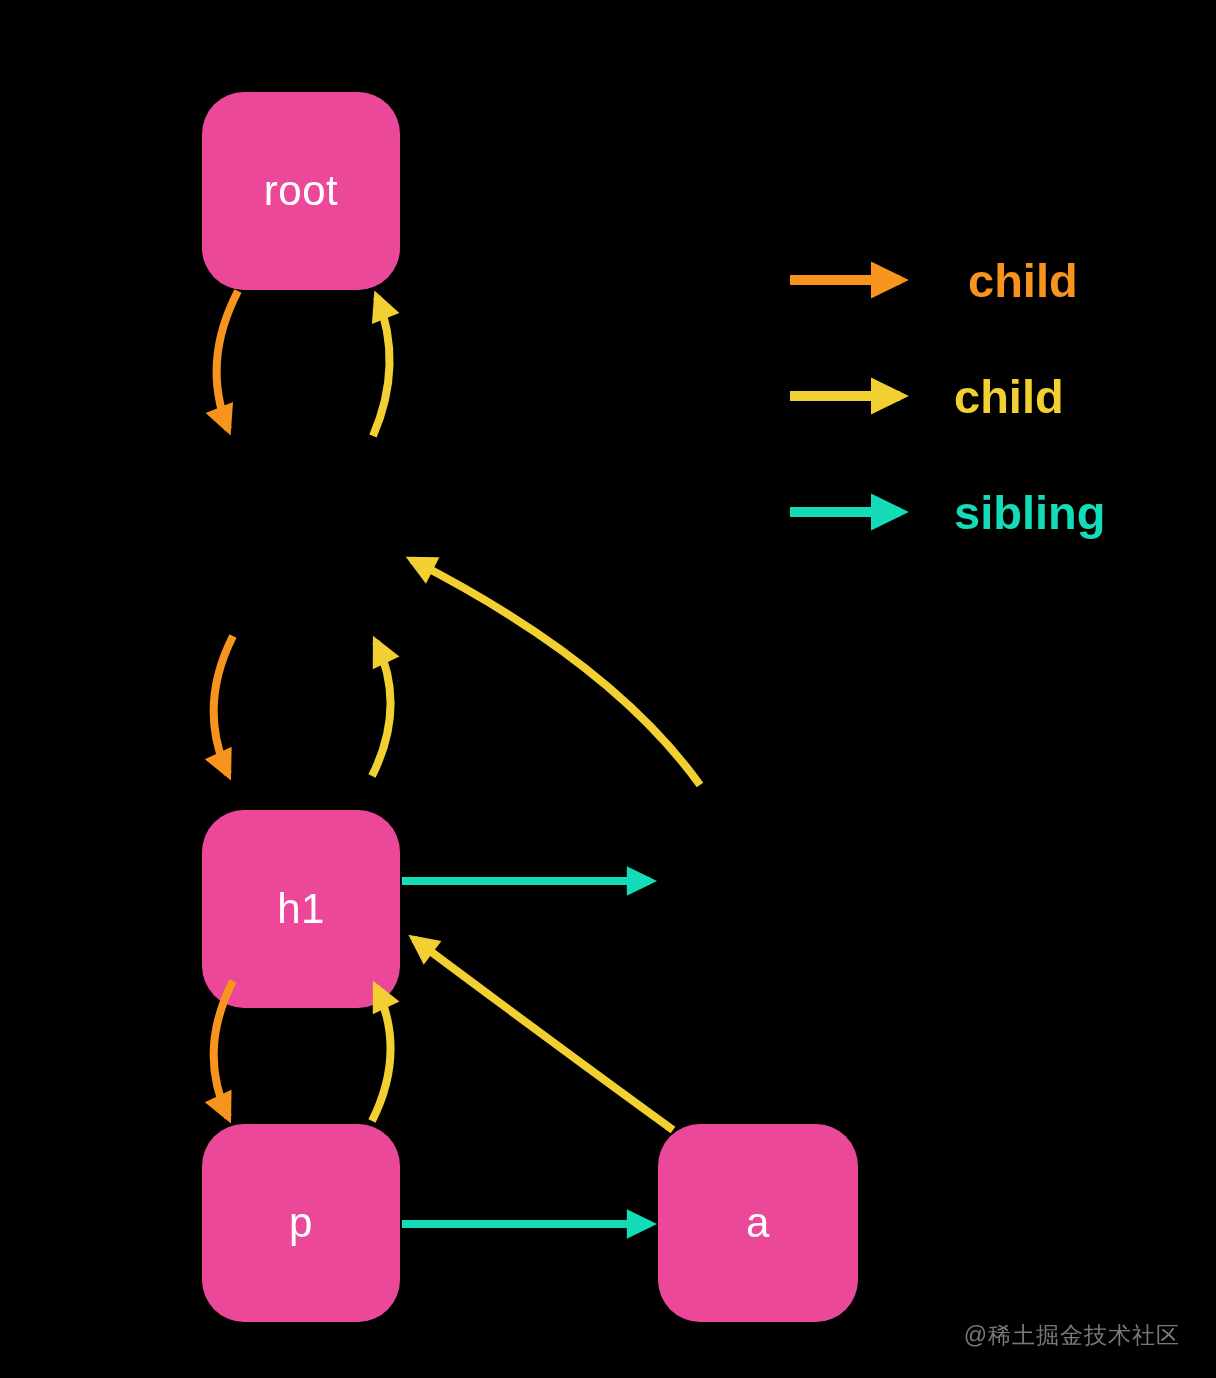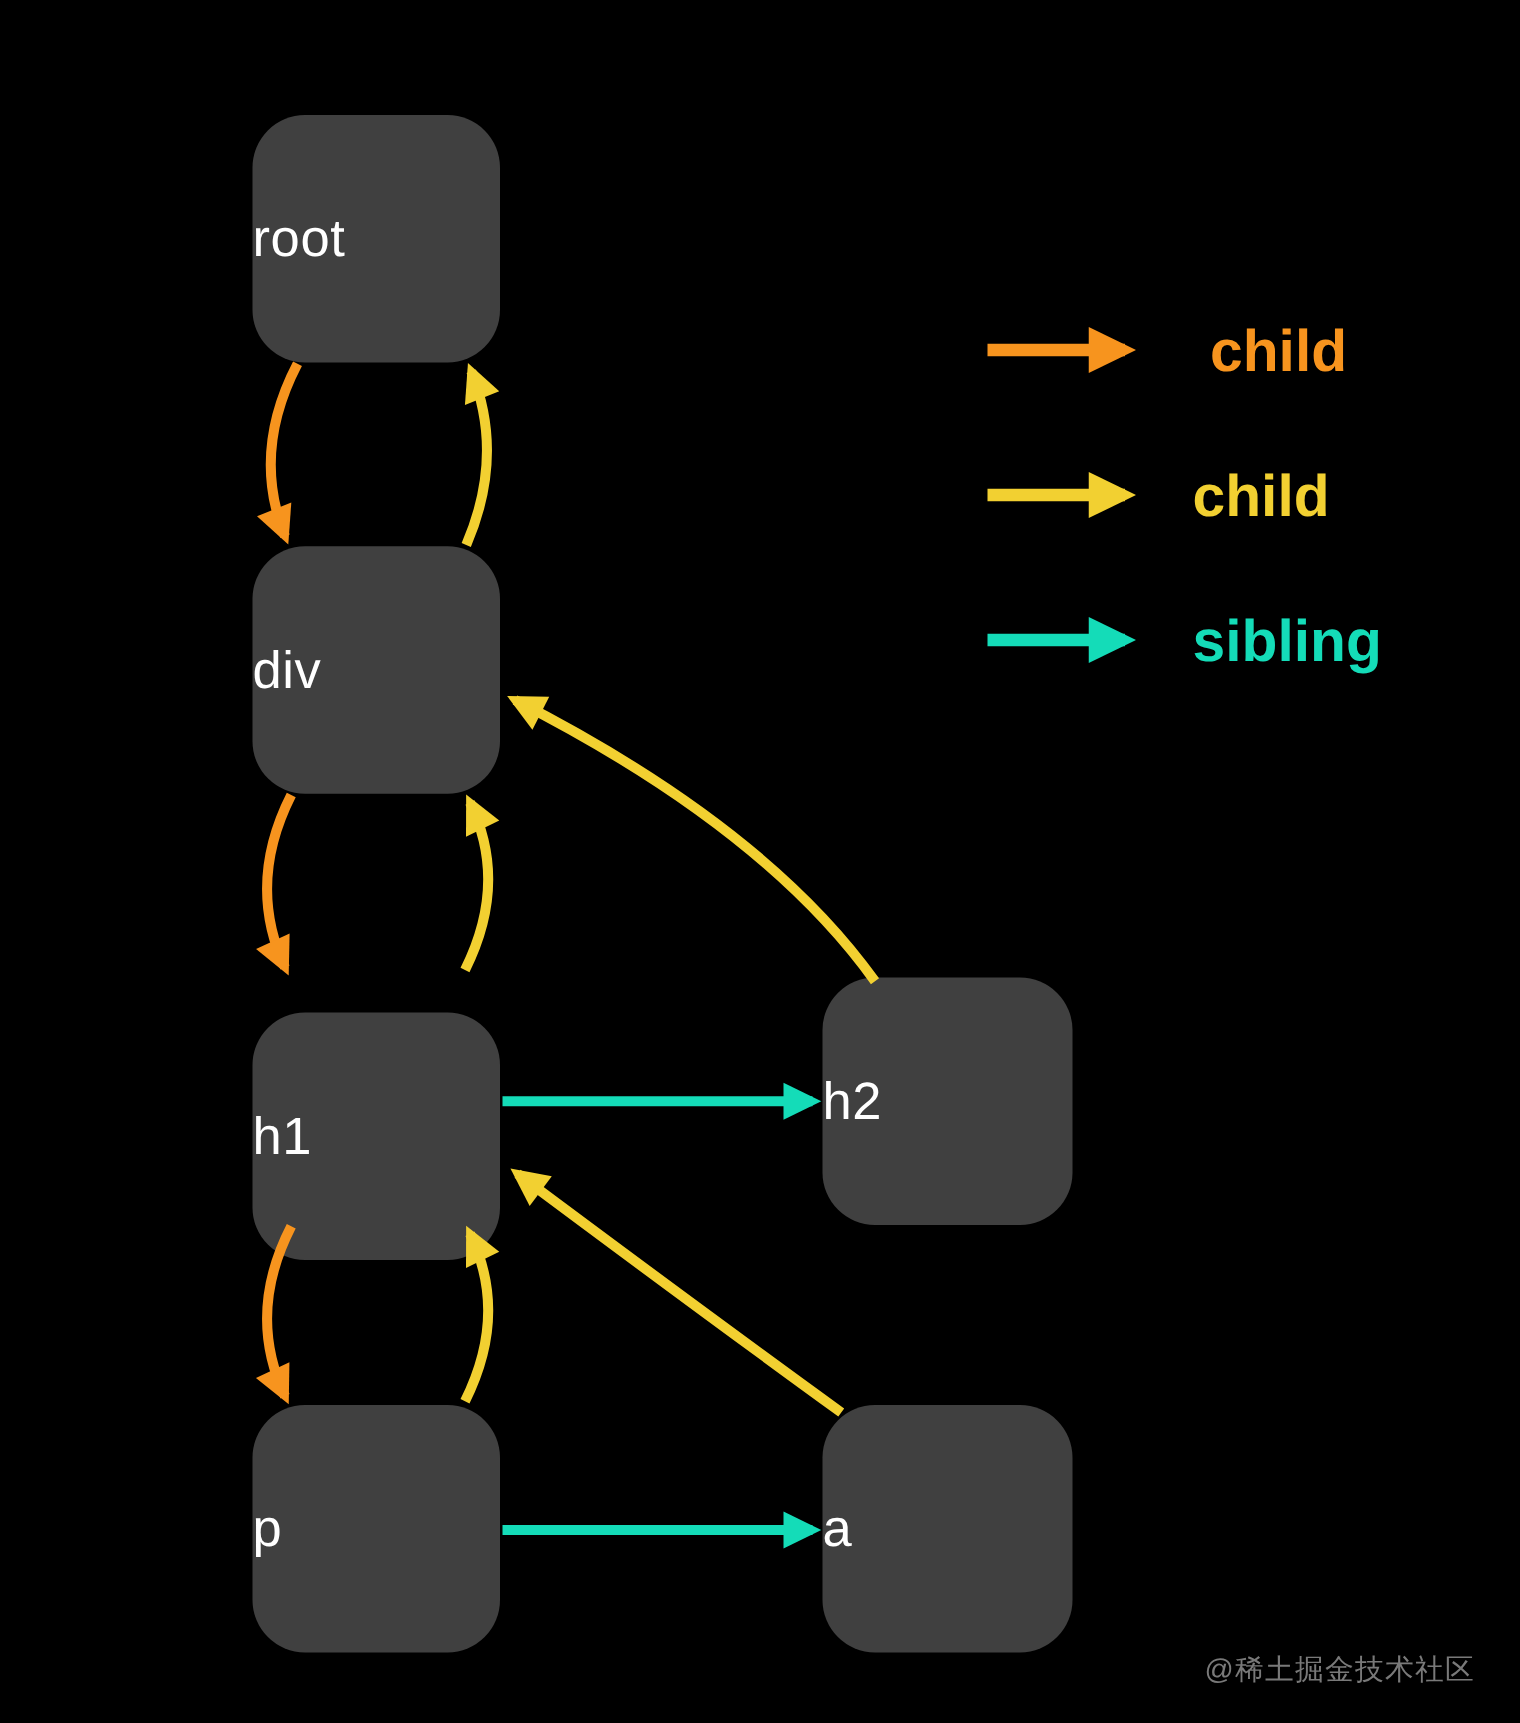--- a/index.html
+++ b/index.html
@@ -1,22 +1,22 @@
 <!DOCTYPE html>
 <html><head>
 <meta charset="utf-8">
 <style>
   html,body{margin:0;padding:0;background:#000;}
   .stage{
     position:relative;width:1216px;height:1378px;background:#000;
     overflow:hidden;font-family:"Liberation Sans",sans-serif;
   }
   .node{
-    position:absolute;width:198px;height:198px;background:#404040;
-    border-radius:42px;display:flex;align-items:center;justify-content:flex-start;
+    position:absolute;width:198px;height:198px;background:#ec4899;
+    border-radius:42px;display:flex;align-items:center;justify-content:center;
     z-index:1;
   }
   .node .node-label{color:#ffffff;font-size:42px;font-weight:500;letter-spacing:.5px;}
   #node-root{left:202px;top:92px;}
   #node-div{left:202px;top:437px;}
   #node-h1{left:202px;top:782px;margin-top:28px;}
   #node-h2{left:658px;top:782px;width:200px;}
   #node-p{left:202px;top:1124px;}
   #node-a{left:658px;top:1124px;width:200px;}
   #edges{position:absolute;left:0;top:0;width:1216px;height:1378px;z-index:3;pointer-events:none;}
@@ -33,28 +33,22 @@
   }
 </style>
 </head>
 <body>
 
 <div class="stage">
 
   <div class="node" id="node-root">
     <span class="node-label">root</span>
   </div>
-  <div class="node" id="node-div">
-    <span class="node-label">div</span>
-  </div>
   <div class="node" id="node-h1">
     <span class="node-label">h1</span>
-  </div>
-  <div class="node" id="node-h2">
-    <span class="node-label">h2</span>
   </div>
   <div class="node" id="node-p">
     <span class="node-label">p</span>
   </div>
   <div class="node" id="node-a">
     <span class="node-label">a</span>
   </div>
 
   <svg id="edges" viewBox="0 0 1216 1378" xmlns="http://www.w3.org/2000/svg">
     <defs>

